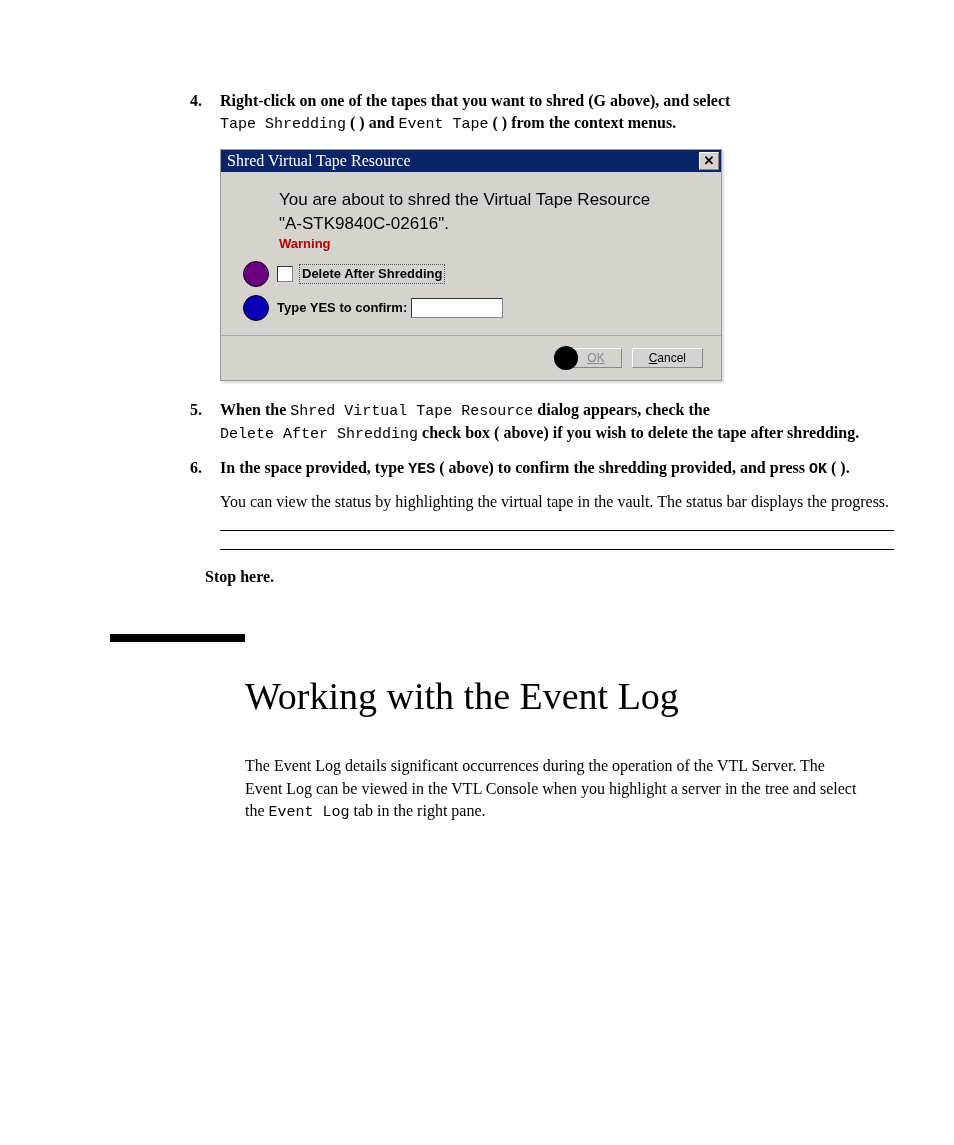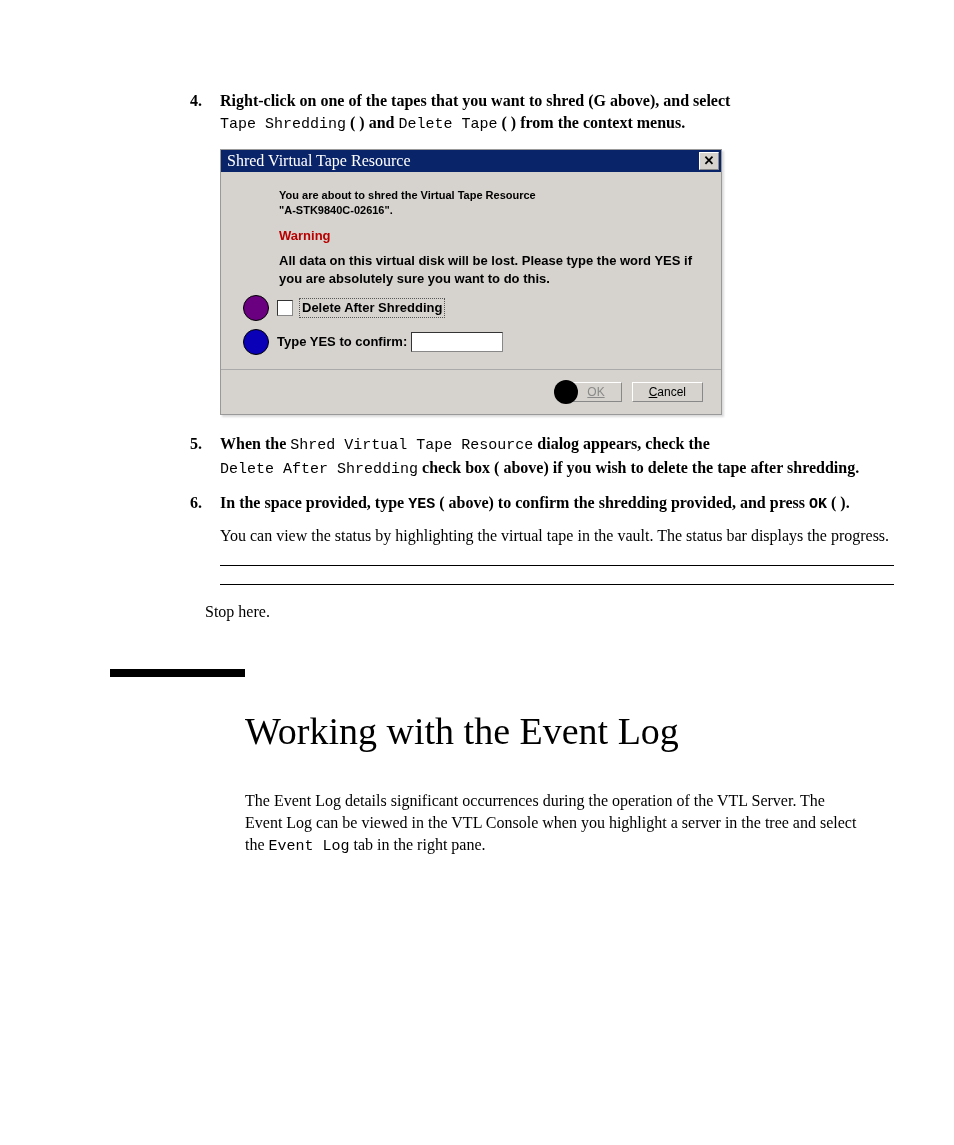--- a/index.html
+++ b/index.html
@@ -68,21 +68,21 @@
   .close-btn {
     width: 18px; height: 16px;
     background:#d6d3ce;
     border:1px solid #888;
     border-top-color:#fff; border-left-color:#fff;
     color:#000; font-family:Arial; font-weight:bold; font-size:13px;
     display:flex;align-items:center;justify-content:center;
     line-height:1;
   }
   .dlg-body { padding: 16px 22px 6px 58px; position:relative; }
-  .dlg-text { font-size:11px; font-weight:bold; line-height:1.4; margin-bottom:8px;}
+  .dlg-text { font-size:17px; font-weight:normal; line-height:1.4; }
   .dlg-warning { color:#b80000; font-size:13px; font-weight:bold; margin-bottom:8px; }
   .dlg-text2 { font-size:13px; font-weight:bold; line-height:1.35; margin-bottom:8px;}
   .cb-row { display:flex; align-items:center; position:relative; margin:6px 0 8px -36px;}
   .circle { width:24px;height:24px;border-radius:50%;flex:0 0 24px;}
   .purple{background:#6a0080;border:1px solid #000;}
   .blue{background:#0a00b8;border:1px solid #000;}
   .cb-inner{display:flex;align-items:center;margin-left:8px;}
   .fake-check{width:14px;height:14px;background:#fff;border:1px inset #888;display:inline-block;}
   .cb-label{font-size:13px;margin-left:6px;border:1px dotted #555;padding:0 2px;font-weight:bold;}
   .yes-row{display:flex;align-items:center;position:relative;margin:4px 0 8px -36px;text-align:right;}
@@ -94,55 +94,54 @@
   .win-btn{
     background:#d6d3ce;border:1px solid #888;
     border-top-color:#fff;border-left-color:#fff;
     font-size:12px;padding:2px 16px;font-family:Arial;
   }
   .win-btn .ul{text-decoration:underline;}
   .win-btn.disabled{color:#8a8a8a;}
 
   hr.note-sep{border:none;border-top:1px solid #000;margin:18px 0 8px 0;}
   
-  .stop{font-weight:normal;font-size:16px;margin:18px 0 0 95px;}
+  .stop{font-weight:bold;font-size:16px;margin:18px 0 0 95px;}
   .bar{width:135px;height:8px;background:#000;margin:48px 0 32px 0;}
   h1.heading{
     font-family:"Palatino Linotype","Book Antiqua",Palatino,serif;
     font-weight:normal;font-size:38px;margin:0 0 14px 135px;
   }
   .intro{margin-left:135px;font-size:16px;line-height:1.4;max-width:620px;margin-top:37px;}
 </style>
 </head>
 <body>
 
 <div class="page">
 
   <ol class="steps">
     <li>
       <span class="num">4.</span>
       <span class="lead">Right-click on one of the tapes that you want to shred (G above), and select </span><br>
       <span class="mono">Tape Shredding</span>
       <span class="lead"> ( ) and </span>
-      <span class="mono">Delete Tape</span>
+      <span class="mono">Event Tape</span>
       <span class="lead"> ( ) from the context menus.</span>
 
       <div class="dialog-wrap">
         <div class="dialog">
           <div class="title-bar">
             <span class="title-text">Shred Virtual Tape Resource</span>
             <span class="close-btn">✕</span>
           </div>
           <div class="dlg-body">
             <div class="dlg-text">
               <span>You are about to shred the Virtual Tape Resource</span><br>
               <span>"A-STK9840C-02616".</span>
             </div>
             <div class="dlg-warning">Warning</div>
-            <div class="dlg-text2">All data on this virtual disk will be lost. Please type the word YES if you are absolutely sure you want to do this.</div>
 
             <div class="cb-row">
               <span class="circle purple"></span>
               <span class="cb-inner">
                 <span class="fake-check"></span>
                 <span class="cb-label">Delete After Shredding</span>
               </span>
             </div>
 
             <div class="yes-row">

